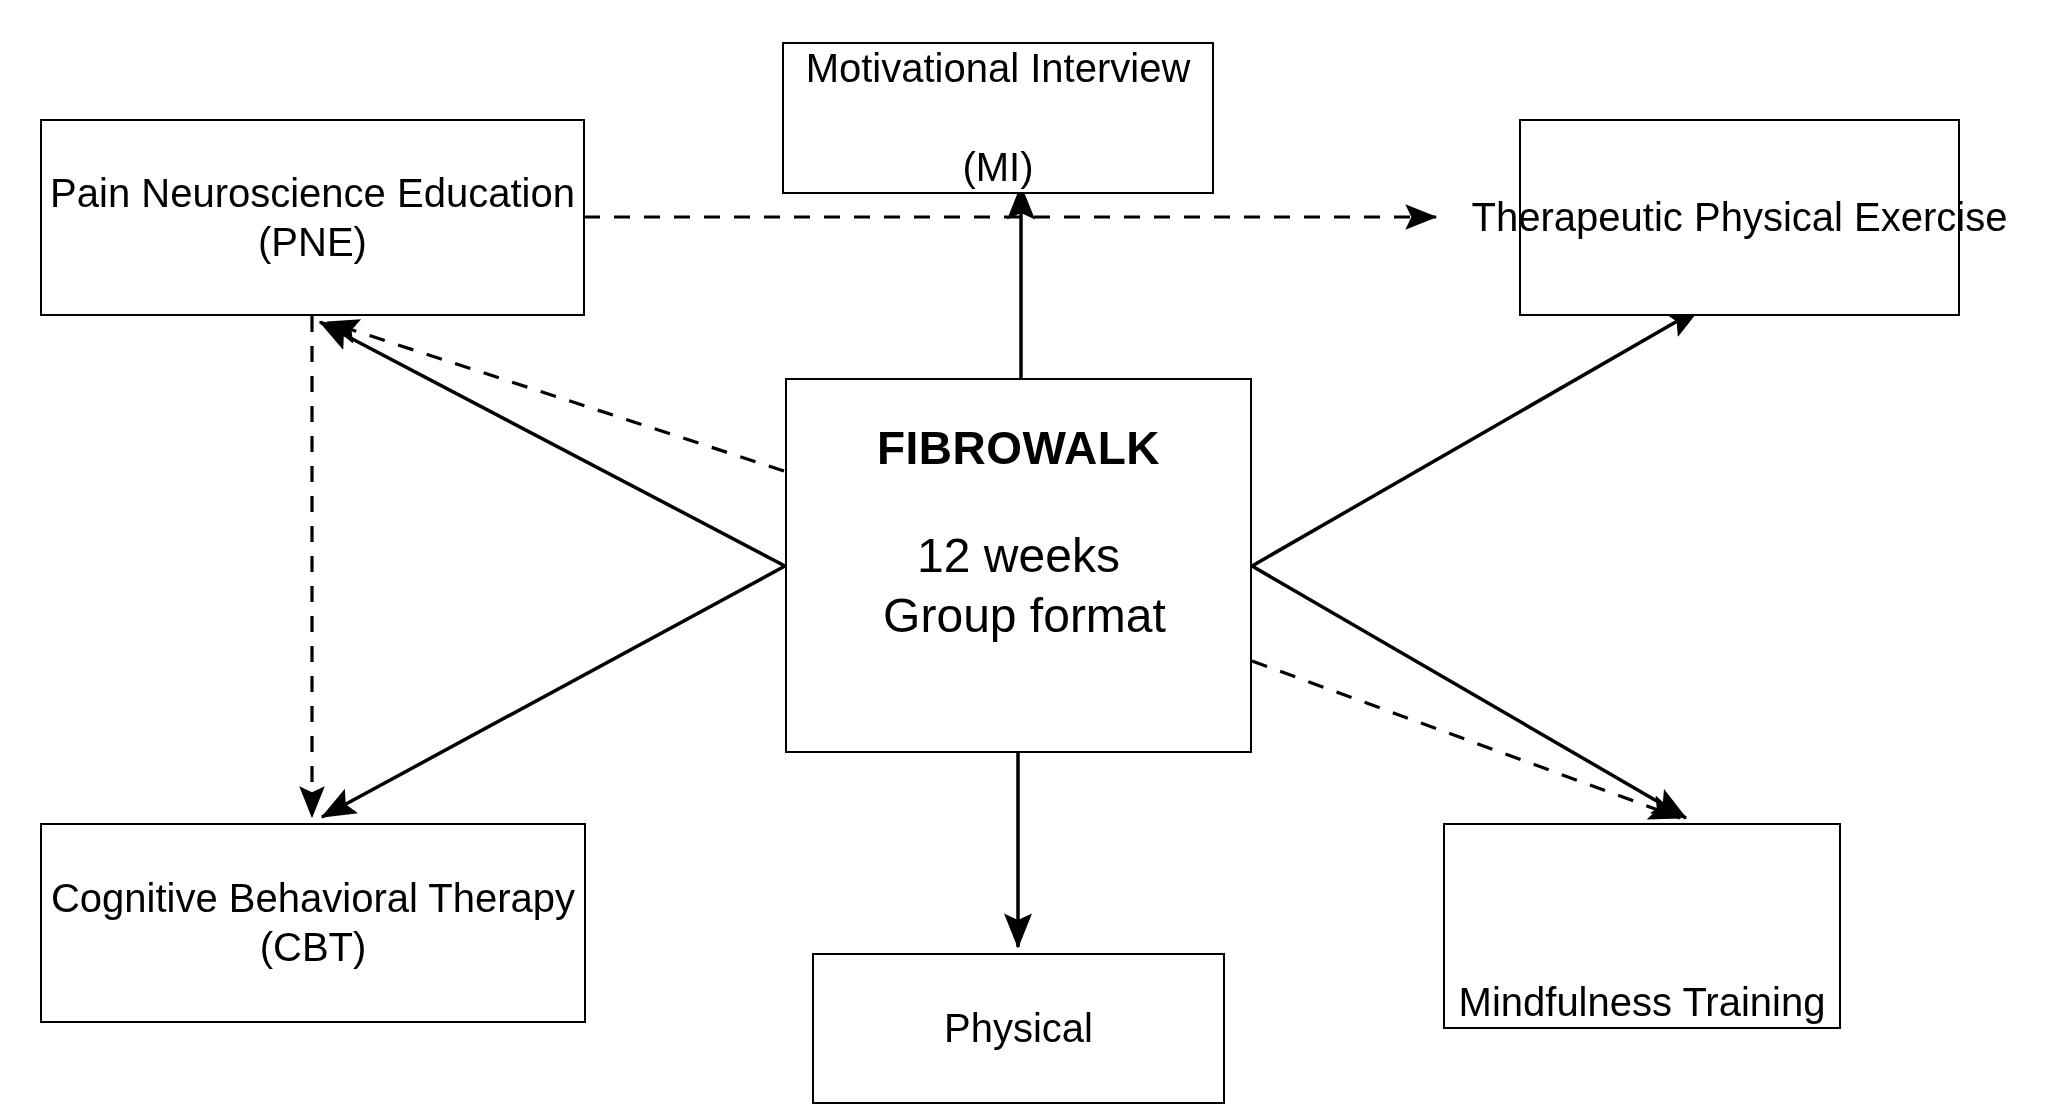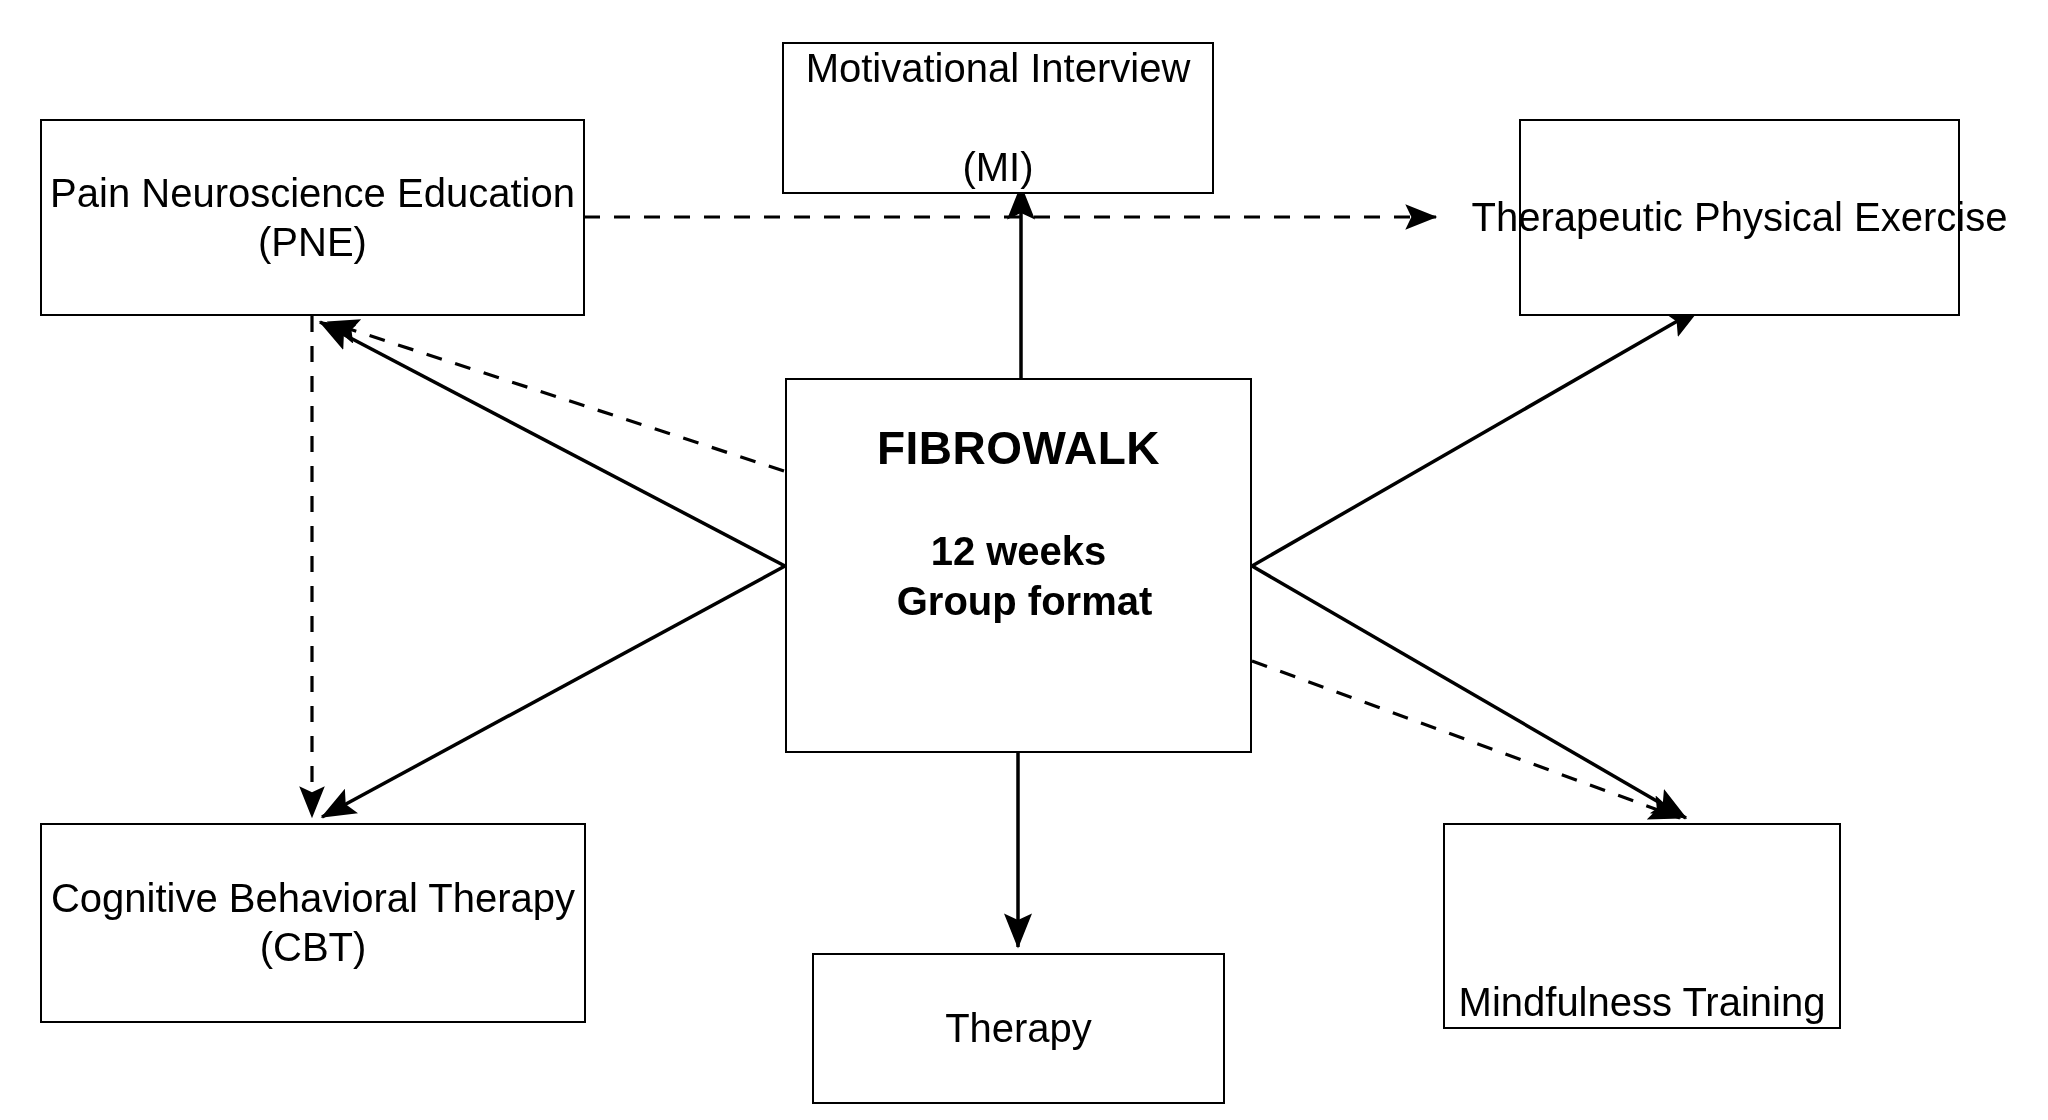--- a/index.html
+++ b/index.html
@@ -61,22 +61,22 @@
   #node-homework  { left: 812px;  top: 953px;  width: 413px; height: 151px; }
 
   #node-fibrowalk { justify-content: flex-start; padding-top: 40px; }
   .fibrowalk-title {
     font-size: 46px;
     font-weight: bold;
     letter-spacing: 0.5px;
   }
   .fibrowalk-detail {
     margin-top: 50px;
-    font-size: 40px;
-    font-weight: 700;
+    font-size: 48px;
+    font-weight: 400;
     line-height: 1.25;
   }
 </style>
 </head>
 <body>
 
 <div id="canvas">
 
   <svg id="edge-layer" viewBox="0 0 2048 1120" width="2048" height="1120" xmlns="http://www.w3.org/2000/svg">
     <defs>
@@ -132,16 +132,16 @@
   <div class="node" id="node-cbt">
     <span class="line node-label">Cognitive Behavioral Therapy</span>
     <span class="line node-sublabel">(CBT)</span>
   </div>
 
   <div class="node" id="node-mindful">
     <span class="line node-label">Mindfulness Training</span>
   </div>
 
   <div class="node" id="node-homework">
-    <span class="line node-label">Therapy</span>
+    <span class="line node-label">Physical</span>
   </div>
 
 </div>
 
 </body></html>

